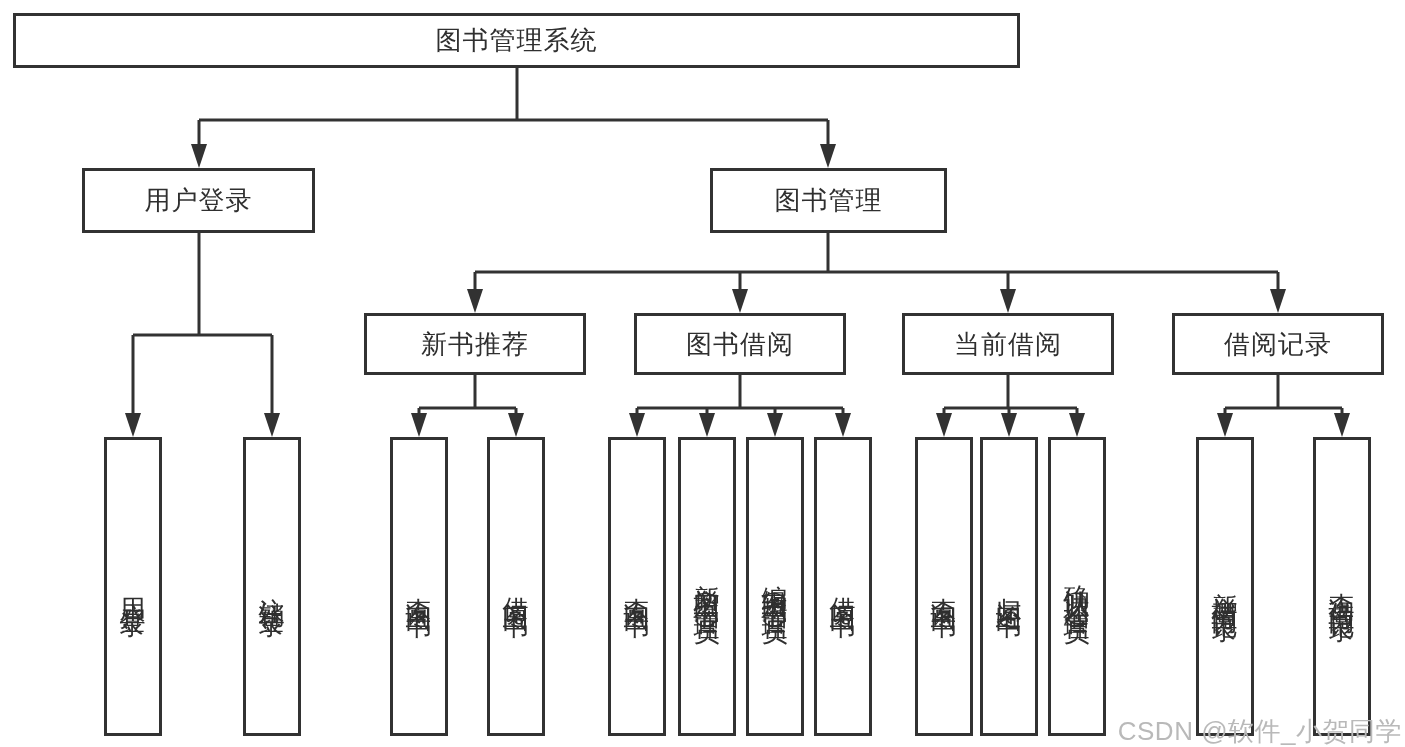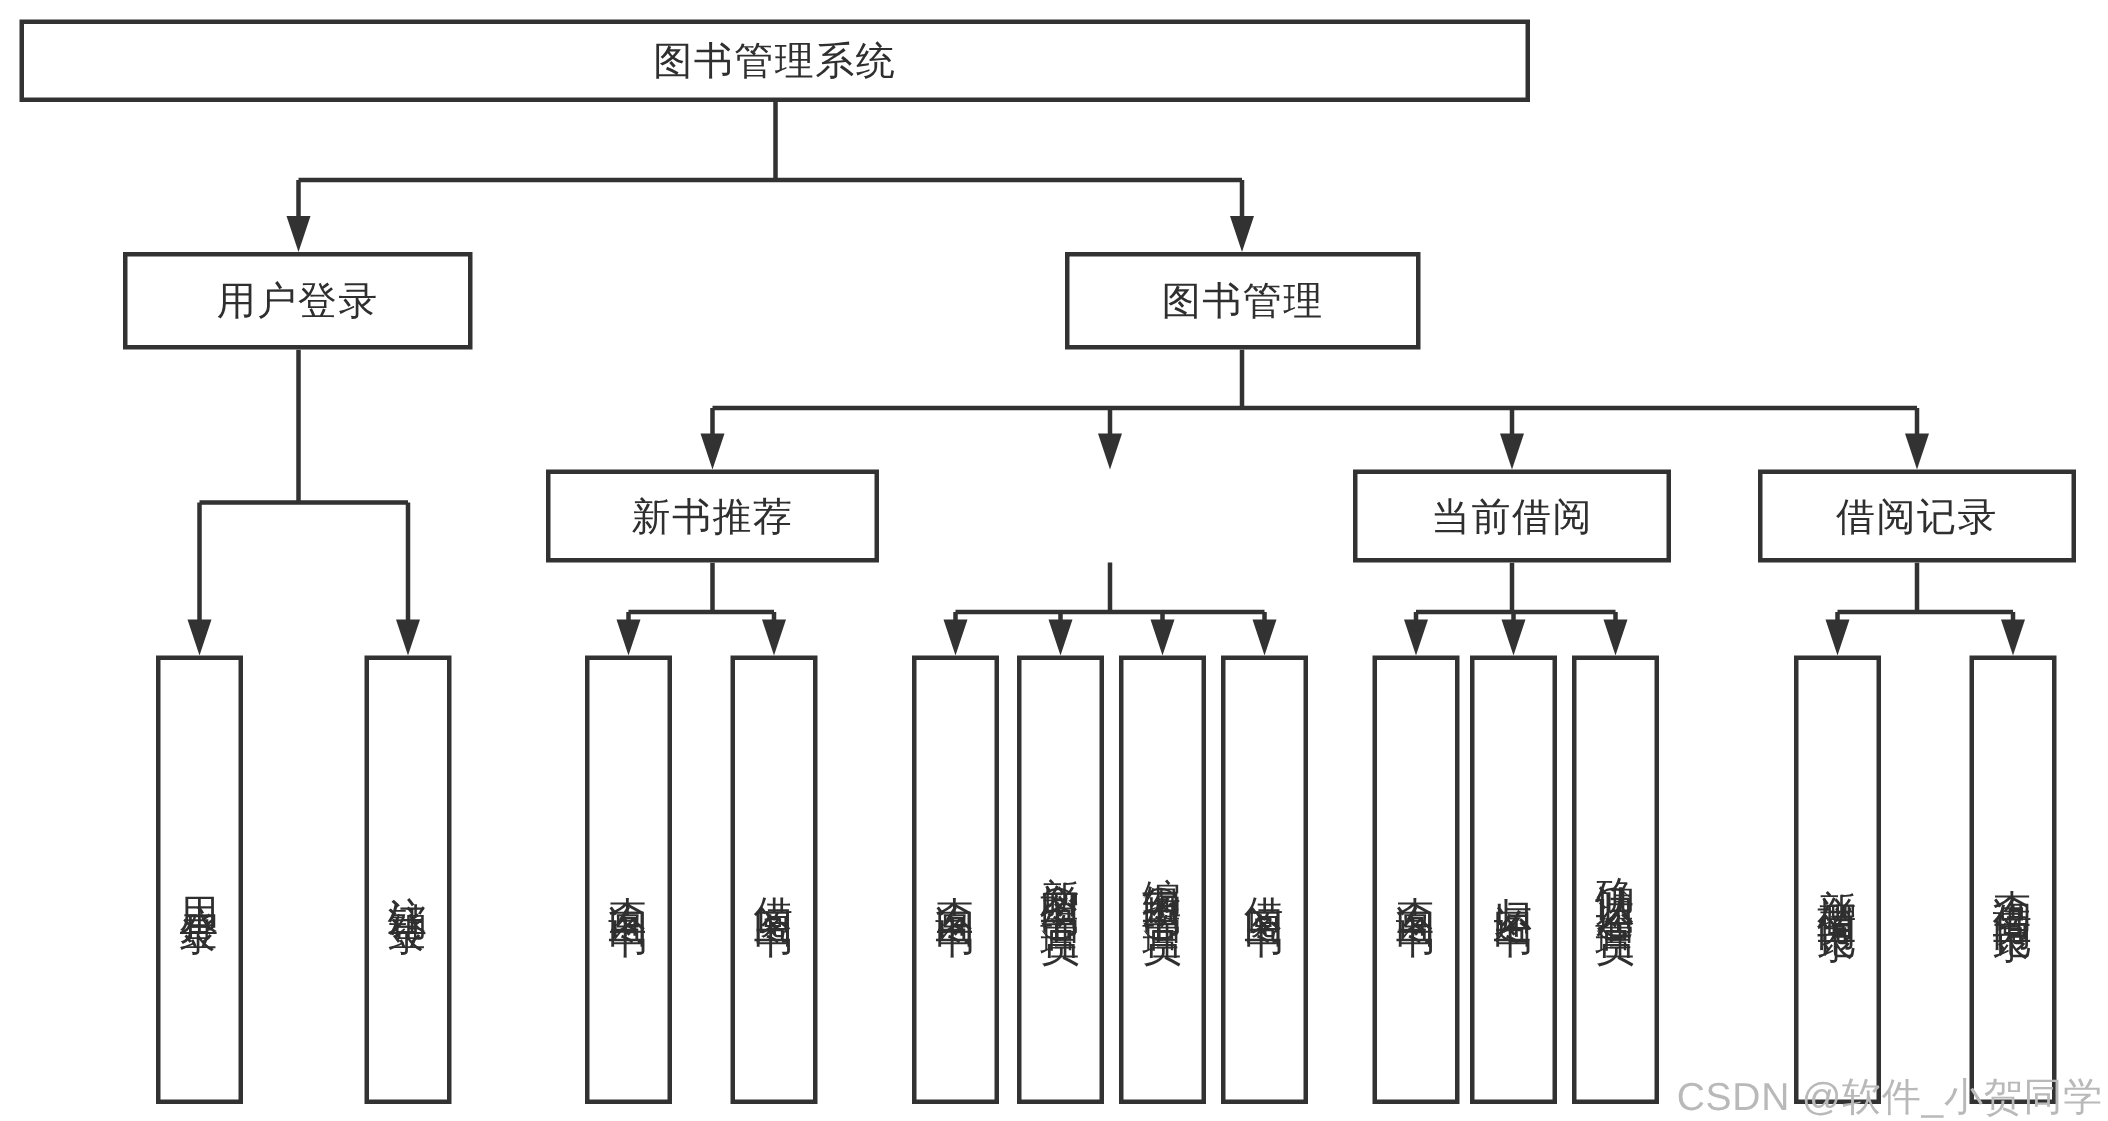--- a/index.html
+++ b/index.html
@@ -87,20 +87,21 @@
       <polygon points="1342,437 1334,413 1350,413"></polygon>
     </g>
   </svg>
 
   <div class="node" style="left:13px;top:13px;width:1007px;height:55px">图书管理系统</div>
 
   <div class="node" style="left:82px;top:168px;width:233px;height:65px">用户登录</div>
   <div class="node" style="left:710px;top:168px;width:237px;height:65px">图书管理</div>
 
   <div class="node" style="left:364px;top:313px;width:222px;height:62px">新书推荐</div>
+  <div class="node" style="left:634px;top:313px;width:212px;height:62px">图书借阅</div>
   <div class="node" style="left:1172px;top:313px;width:212px;height:62px">借阅记录</div>
   <div class="node" style="left:902px;top:313px;width:212px;height:62px">当前借阅</div>
 
   <div class="node v" style="left:104px;top:437px;width:58px;height:299px">用户登录</div>
   <div class="node v" style="left:243px;top:437px;width:58px;height:299px">注销登录</div>
 
   <div class="node v" style="left:390px;top:437px;width:58px;height:299px">查询图书</div>
   <div class="node v" style="left:487px;top:437px;width:58px;height:299px">借阅图书</div>
 
   <div class="node v" style="left:608px;top:437px;width:58px;height:299px">查询图书</div>

